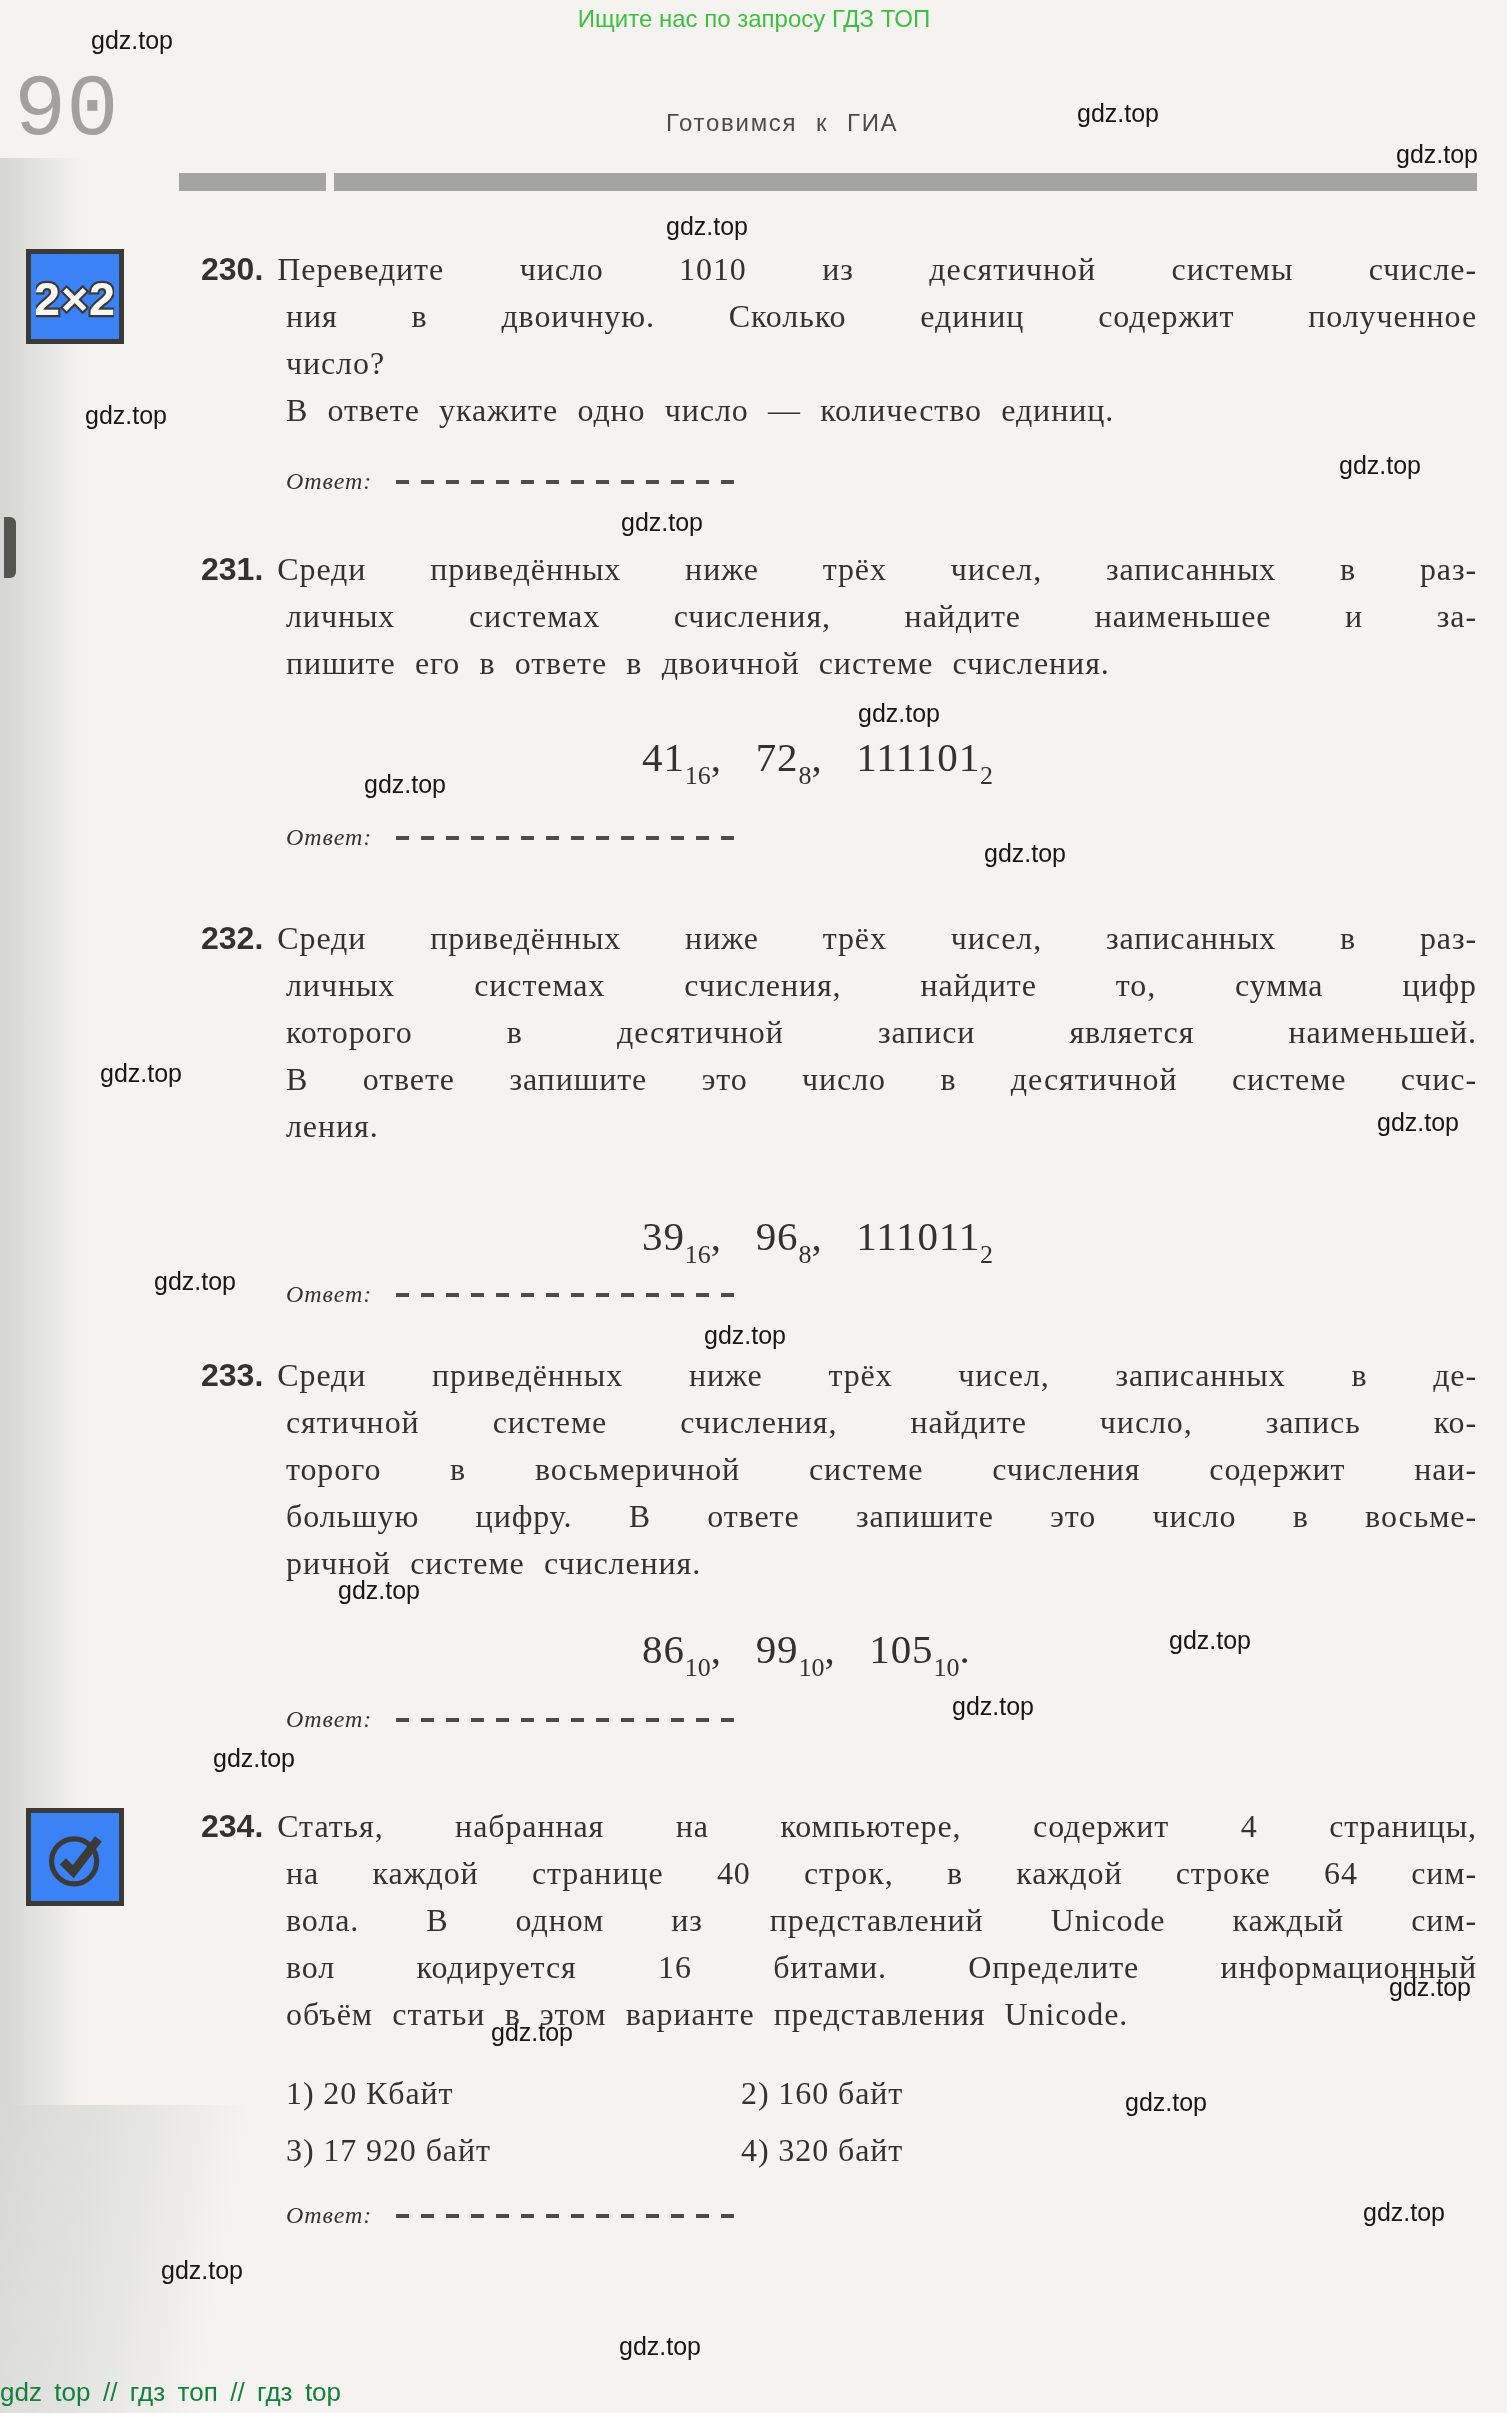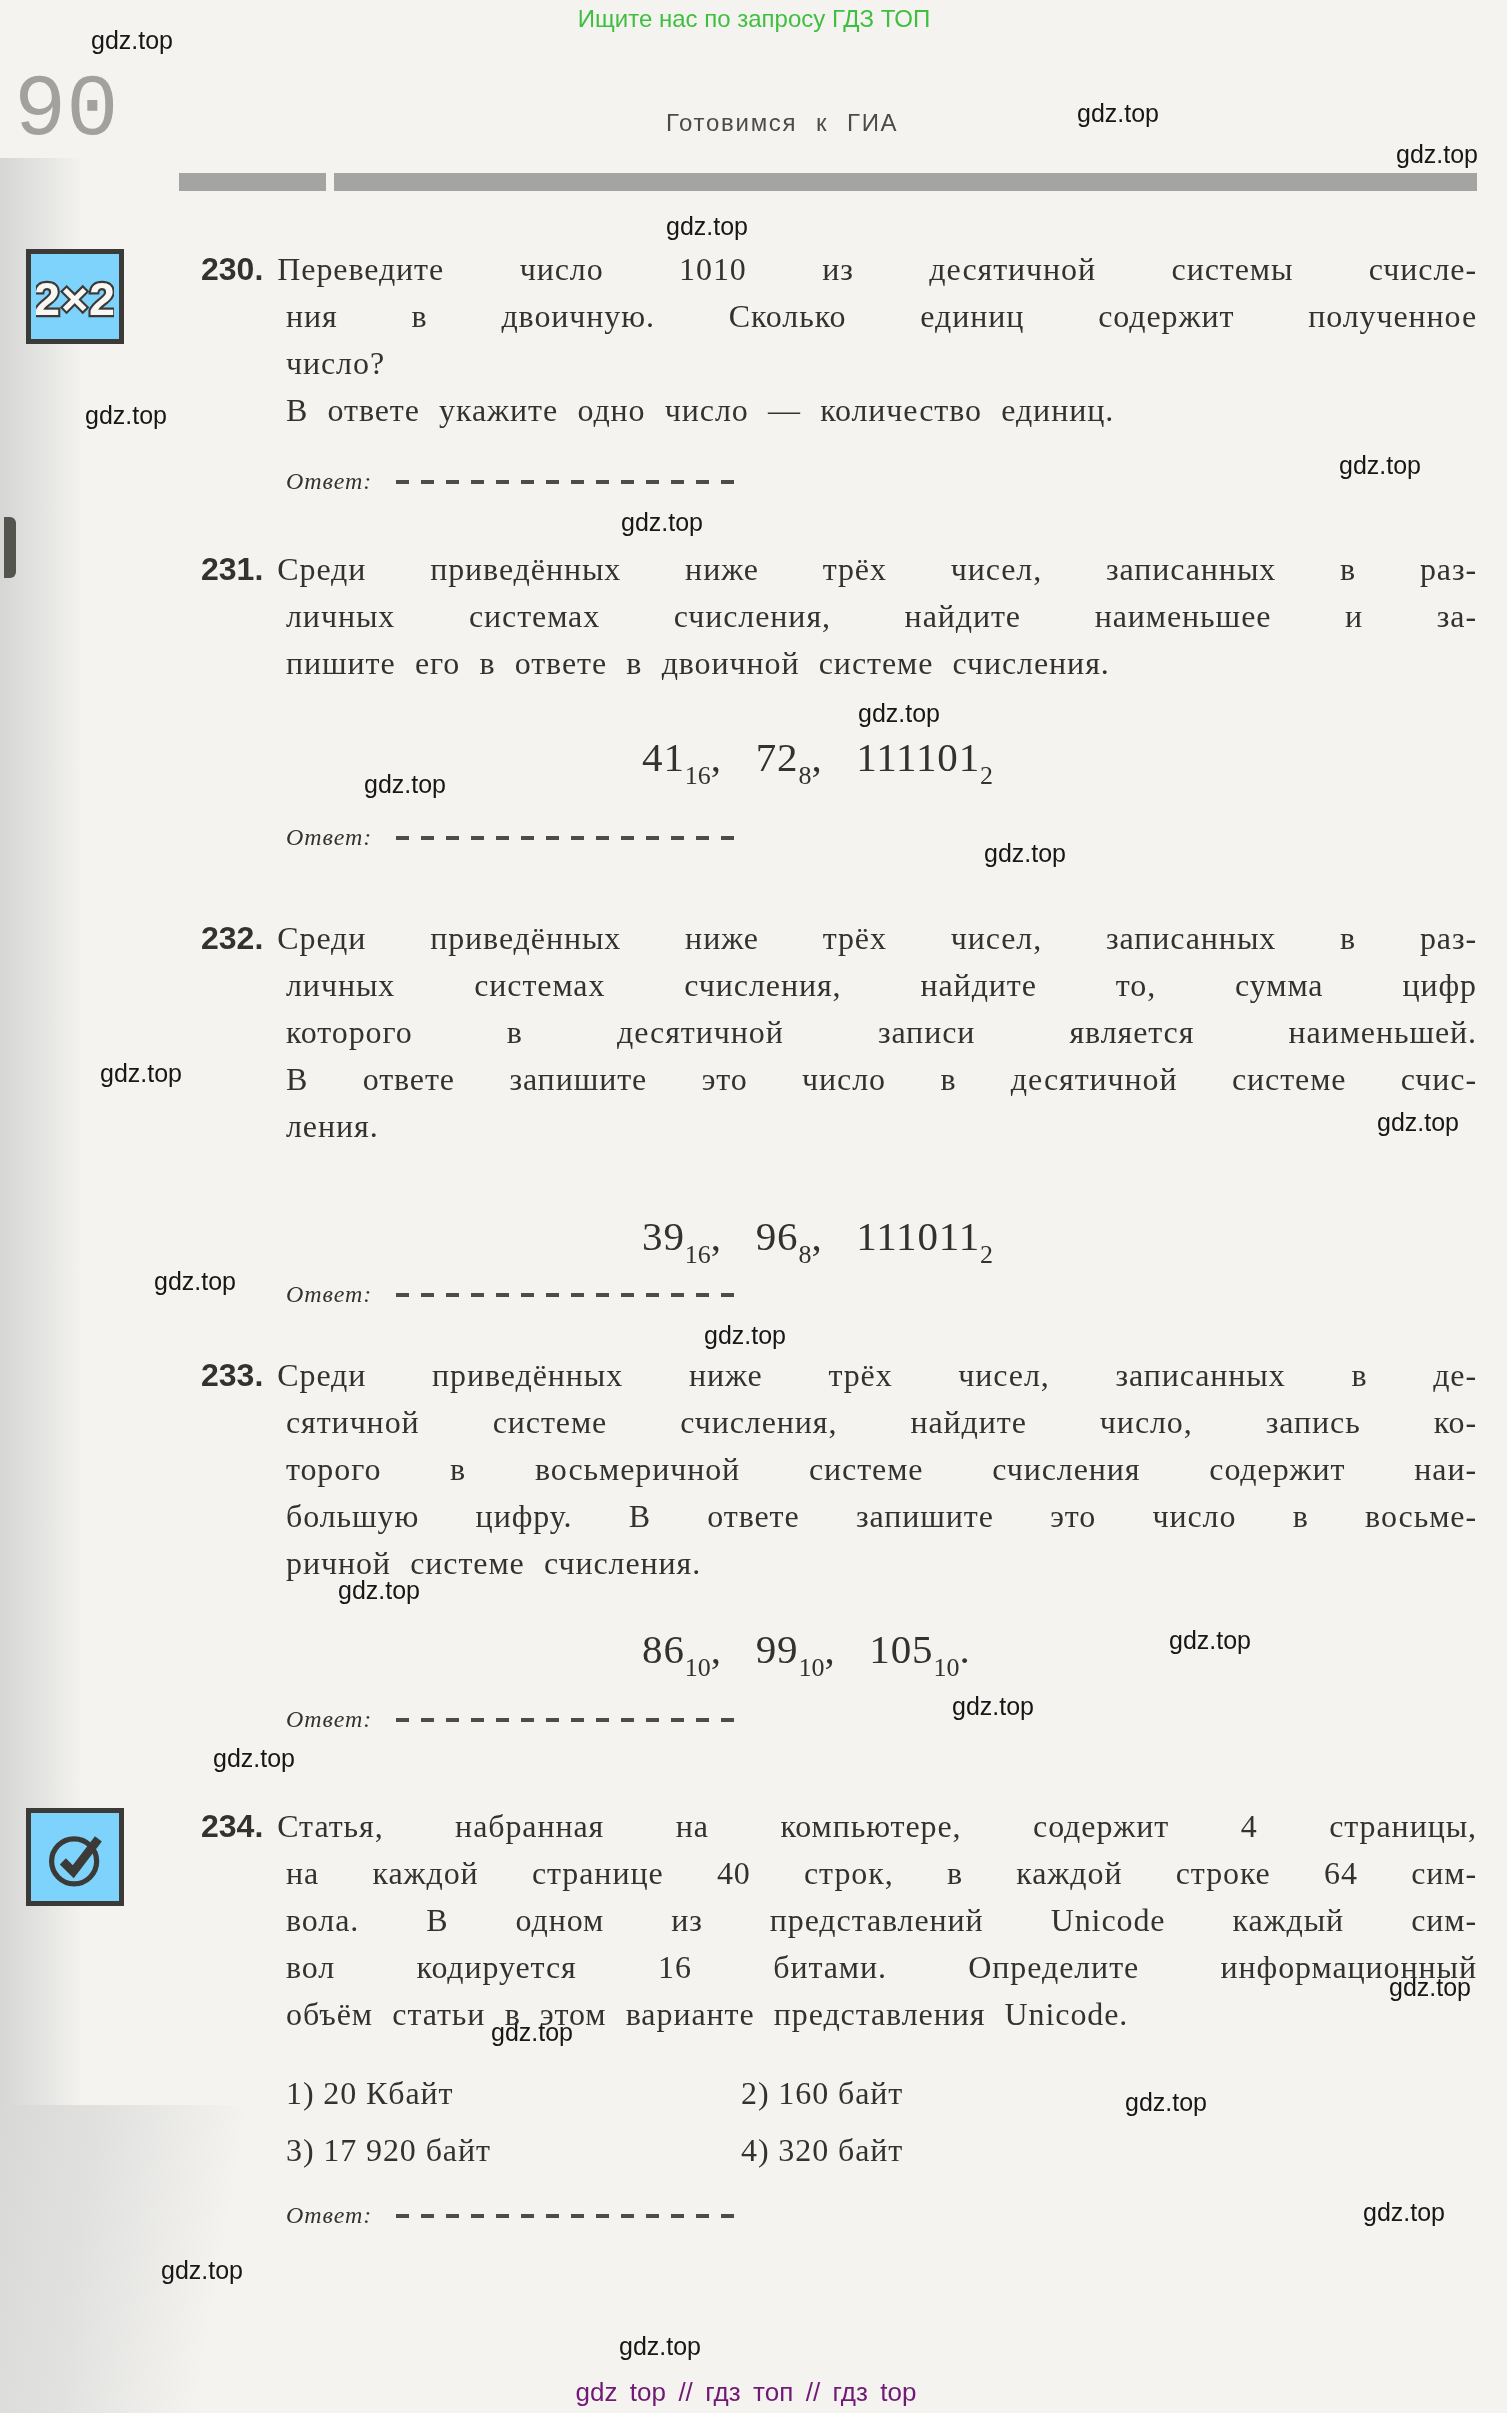--- a/index.html
+++ b/index.html
@@ -17,41 +17,41 @@
   .wm{position:absolute;font-family:"Liberation Sans",sans-serif;font-size:25px;
       color:#171717;white-space:nowrap;}
   .pagenum{position:absolute;left:14px;top:68px;font-family:Liberation Mono, monospace;
            font-size:87px;line-height:1;color:#a1a19f;}
   .htitle{position:absolute;left:666px;top:109px;font-family:"Liberation Sans",sans-serif;
           font-size:24px;color:#4c4b49;letter-spacing:1.7px;word-spacing:10.4px;}
   .rule{position:absolute;top:173px;height:18px;background:#a4a4a2;}
   .rule.r1{left:179px;width:147px;}
   .rule.r2{left:334px;width:1143px;}
   .badge{position:absolute;left:26px;width:88px;height:85px;border:5.2px solid #3b3a37;
-         background:#7dd3fc;display:flex;align-items:center;justify-content:center;}
+         background:#3b82f6;display:flex;align-items:center;justify-content:center;}
   .badge.b2{height:88px;}
   .problem{position:absolute;left:185px;width:1292px;}
   .line{font-size:32px;line-height:47px;letter-spacing:0.9px;word-spacing:10.4px;
         margin-left:101px;text-align:justify;text-align-last:justify;}
   .line.first{margin-left:16px;}
   .line.last{text-align:left;text-align-last:left;}
   .pnum{font-family:"Liberation Sans",sans-serif;font-weight:bold;letter-spacing:0;
         margin-right:14px;}
   .nums{position:absolute;left:642px;font-size:41px;letter-spacing:0.9px;white-space:nowrap;}
   .ng{margin-right:22.5px;}
   .subn{font-size:26px;position:relative;top:13px;letter-spacing:0;}
   .ans{position:absolute;left:286px;font-size:24px;font-style:italic;letter-spacing:0.9px;}
   .dash{display:inline-block;width:347px;height:4.3px;
         background:repeating-linear-gradient(90deg,#4c4c4a 0 13px,transparent 13px 25px);
         margin-left:24px;position:relative;top:-5.2px;}
   .opts{position:absolute;left:286px;top:2070px;display:grid;
         grid-template-columns:455px auto;row-gap:10.4px;
         font-size:32px;line-height:47px;letter-spacing:0.9px;}
-  .footer{position:absolute;left:0;right:16px;top:2377px;text-align:center;
-          font-family:"Liberation Sans",sans-serif;font-size:26px;color:#701a75;word-spacing:5.2px;}
+  .footer{position:absolute;left:0;right:16px;top:2377px;
+          font-family:"Liberation Sans",sans-serif;font-size:26px;color:#15803d;word-spacing:5.2px;}
 </style>
 </head>
 <body>
 
 <div class="page">
 
   <div class="gutter"></div>
   <div class="wedge"></div>
   <div class="tab"></div>
 

